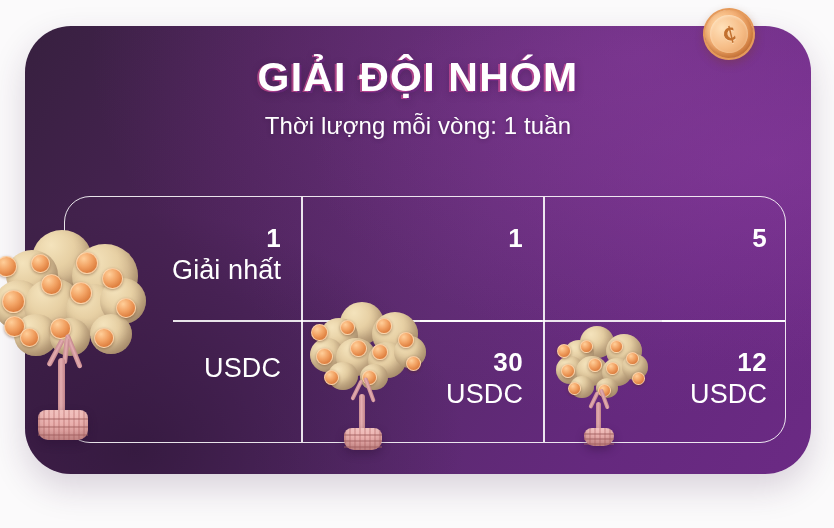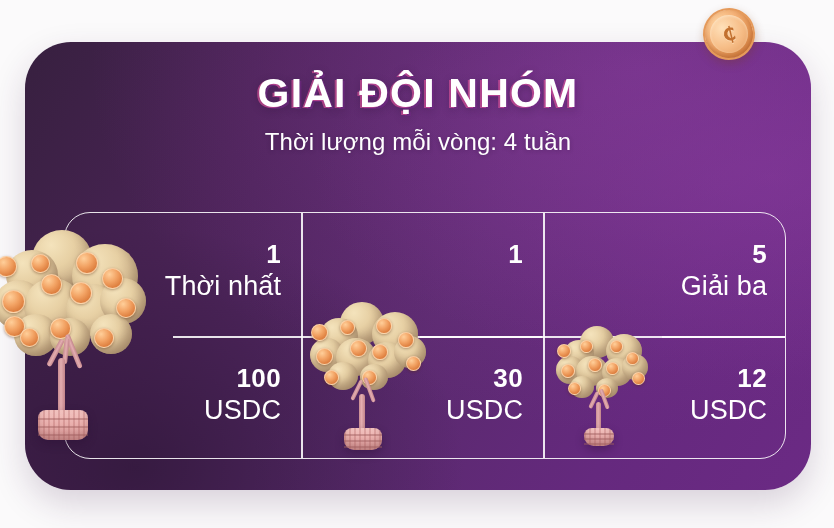--- a/index.html
+++ b/index.html
@@ -21,21 +21,21 @@
     left: 0; top: 0;
     width: 834px;
     height: 528px;
     background: #fbfafb;
   }
 
   
   .card {
     position: absolute;
     left: 25px;
-    top: 42px;
+    top: 26px;
     width: 786px;
     height: 448px;
     border-radius: 46px;
     background:
       radial-gradient(120% 140% at 78% 6%, rgba(139,60,160,0.55) 0%, rgba(139,60,160,0.0) 58%),
       linear-gradient(118deg, #37203F 0%, #4A2356 26%, #5A2A6E 55%, #65297E 78%, #6B2A84 100%);
     box-shadow: 0 14px 34px rgba(60,26,70,0.18);
     overflow: hidden;
   }
   .card-sheen {
@@ -220,52 +220,50 @@
 </head>
 <body>
 
 <div id="stage">
 
   <div class="card">
     <div class="card-sheen"></div>
 
     <div class="header">
       <h1 class="title">GIẢI ĐỘI NHÓM</h1>
-      <p class="subtitle">Thời lượng mỗi vòng: 4 tuần</p>
+      <p class="subtitle">Thời lượng mỗi vòng: 1 tuần</p>
     </div>
 
     <div class="table-box">
 
       <div class="v-div one"></div>
       <div class="v-div two"></div>
 
       <div class="h-div c1"></div>
       <div class="h-div c2"></div>
       <div class="h-div c3"></div>
 
       <div class="cell r1 col1">
         <span class="num">1</span>
-        <span class="lbl">Thời nhất</span>
+        <span class="lbl">Giải nhất</span>
       </div>
       <div class="cell r2 col1">
-        <span class="num">100</span>
         <span class="lbl">USDC</span>
       </div>
 
       <div class="cell r1 col2">
         <span class="num">1</span>
       </div>
       <div class="cell r2 col2">
         <span class="num">30</span>
         <span class="lbl">USDC</span>
       </div>
 
       <div class="cell r1 col3">
         <span class="num">5</span>
-        <span class="lbl">Giải ba</span>
       </div>
       <div class="cell r2 col3">
         <span class="num">12</span>
         <span class="lbl">USDC</span>
       </div>
 
     </div>
   </div>
 
   <div class="tree" style="left:-6px; top:222px; width:168px; height:222px;">

